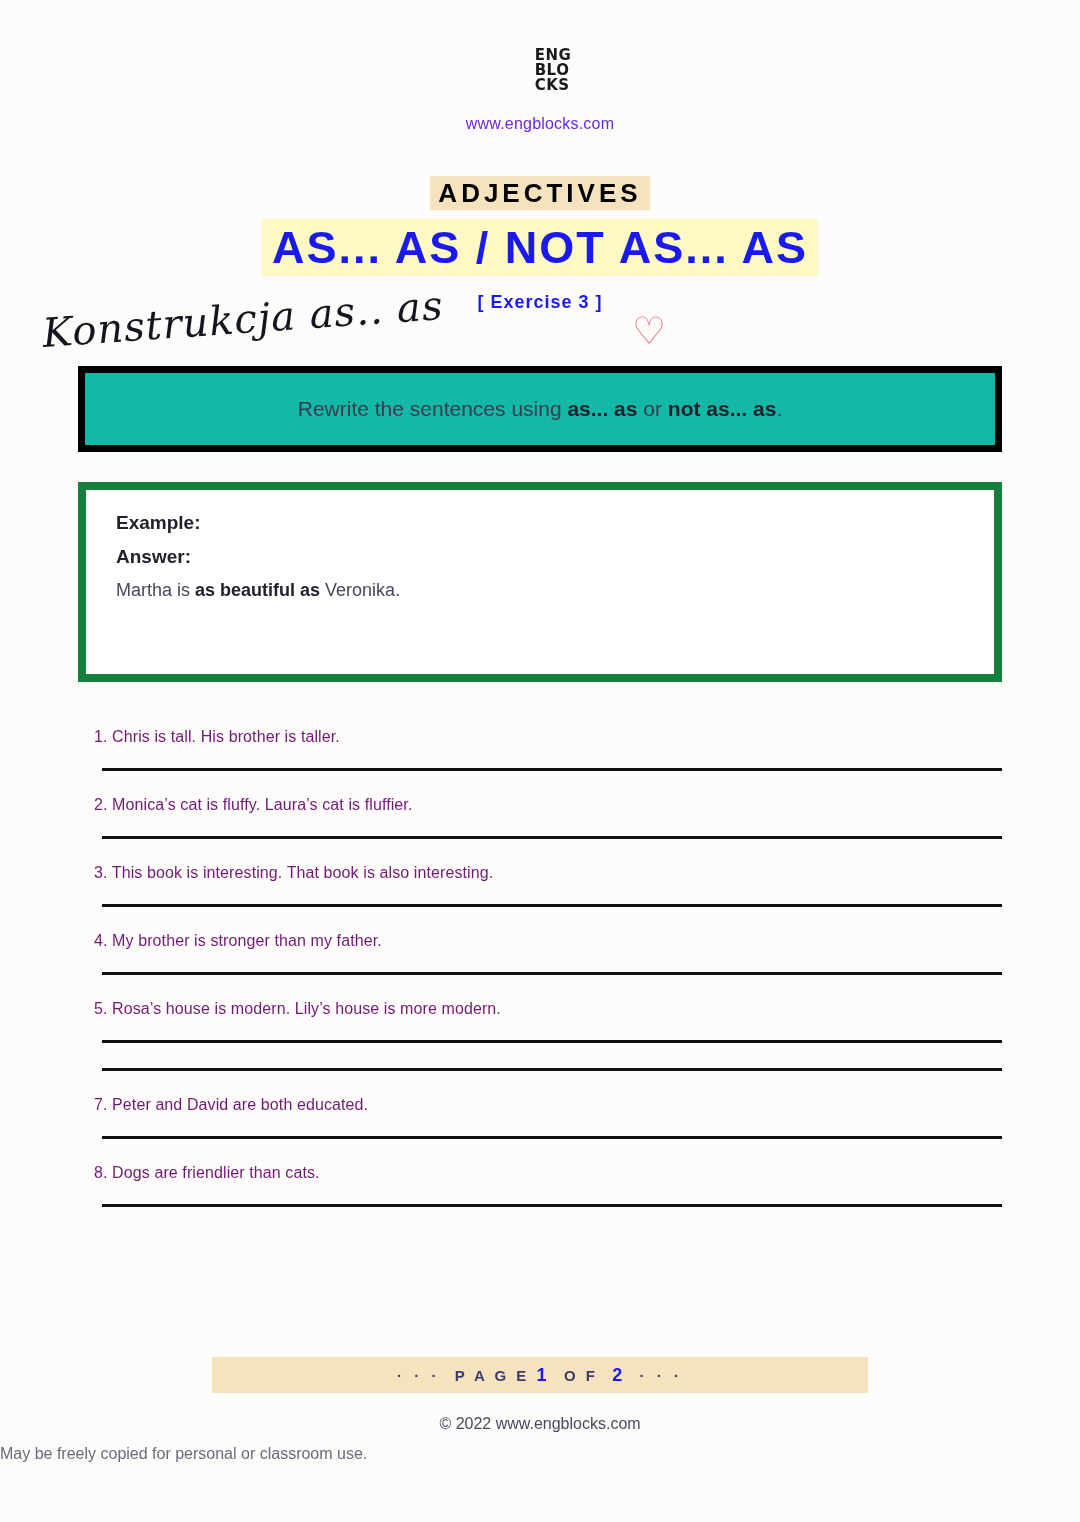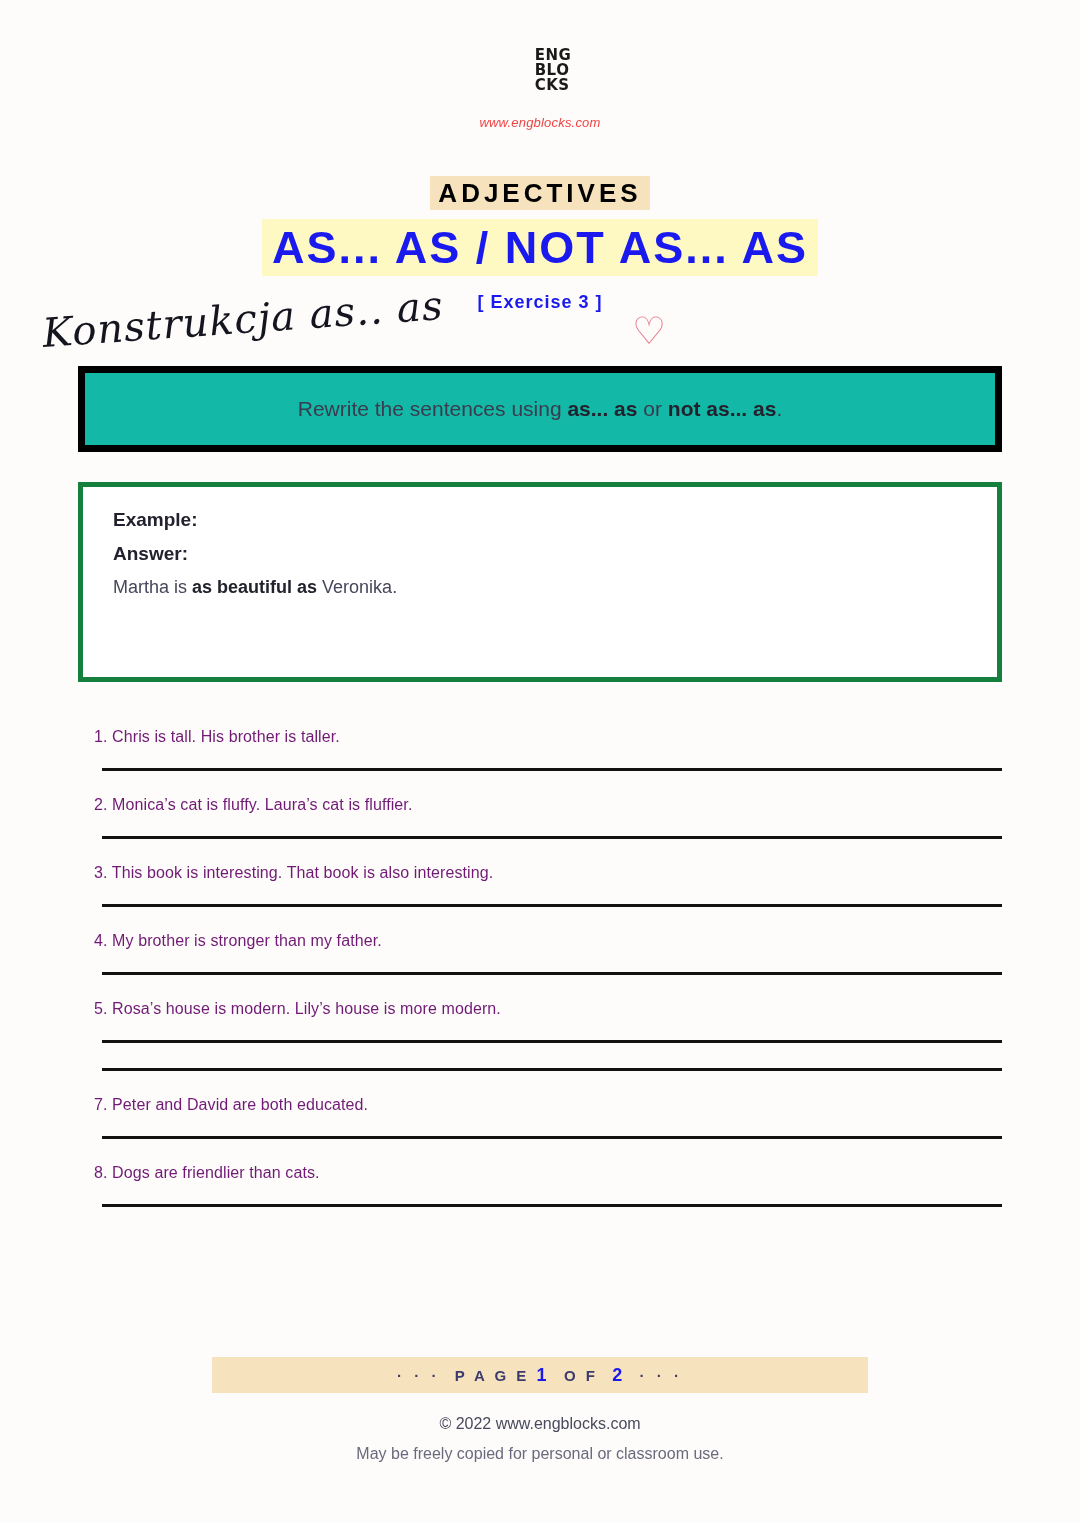--- a/index.html
+++ b/index.html
@@ -37,24 +37,23 @@
     color: #1a1a1a;
   }
   .logo-block span { display: block; }
 
   .site-url {
     position: absolute;
     top: 115px;
     left: 0;
     width: 100%;
     text-align: center;
-    font-size: 13px;
-    color: #ef4444;
+    font-size: 16px;
+    color: #6d28d9;
     letter-spacing: 0.2px;
-    font-style: italic;
   }
 
   .cat-title {
     position: absolute;
     top: 178px;
     left: 0;
     width: 100%;
     text-align: center;
   }
   .cat-title span {
@@ -134,21 +133,21 @@
     color: #3b3b4f;
   }
   .instruction-text b { color: #22222e; }
 
   .example-box {
     position: absolute;
     top: 482px;
     left: 78px;
     width: 924px;
     height: 200px;
-    border: 5px solid #15803d;
+    border: 8px solid #15803d;
     background: #fff;
     padding: 22px 30px;
   }
   .ex-head {
     font-size: 19px;
     font-weight: bold;
     color: #22222e;
     margin: 0 0 12px 0;
   }
   .ex-line {
@@ -206,21 +205,21 @@
     width: 100%;
     text-align: center;
     font-size: 16px;
     color: #4a4a5e;
   }
   .freecopy {
     position: absolute;
     top: 1445px;
     left: 0;
     width: 100%;
-    text-align: center;
+    text-align: left;
     font-size: 16px;
     color: #6a6a7e;
   }
 </style>
 </head>
 <body>
 
 <div class="logo-wrap">
   <div class="logo-block">
     <span>ENG</span>

